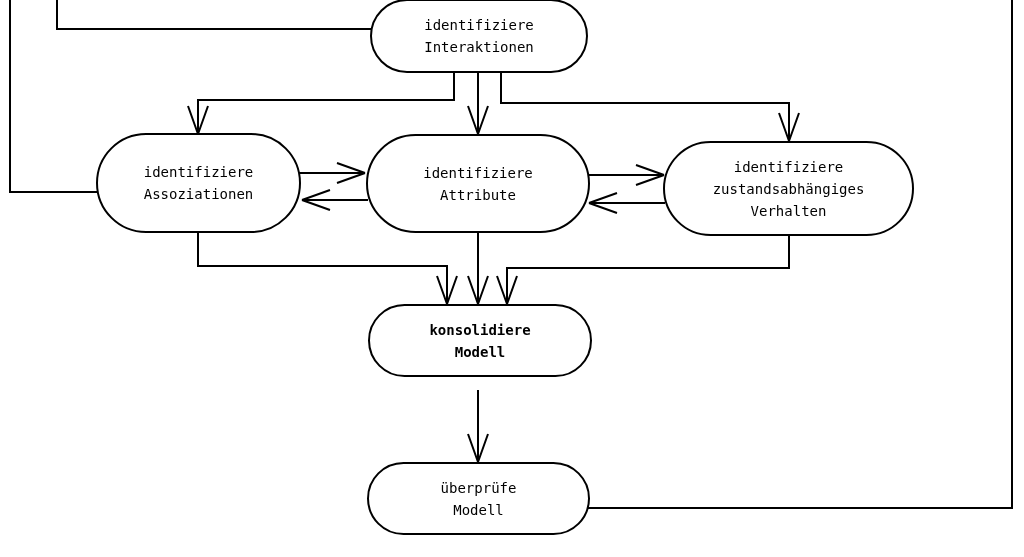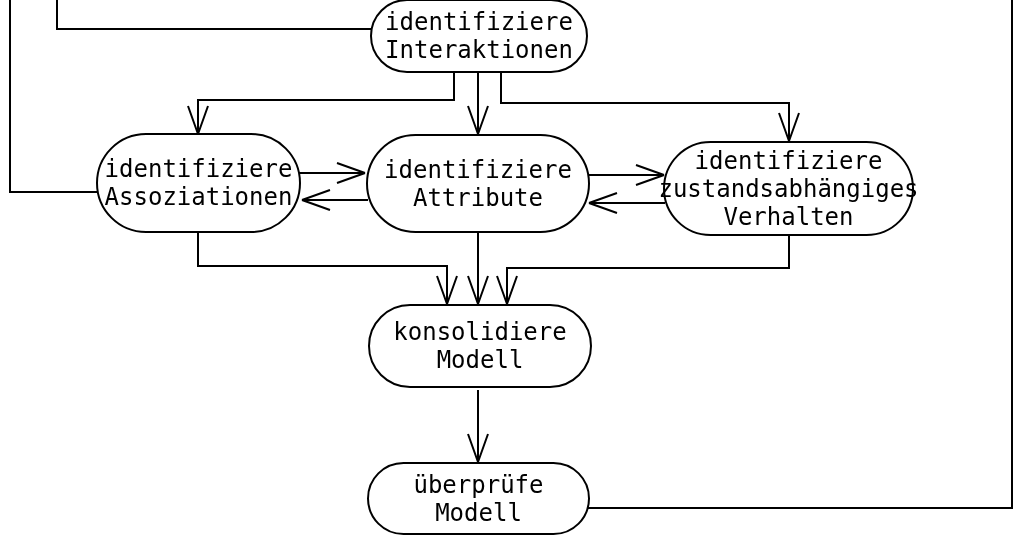--- a/index.html
+++ b/index.html
@@ -15,22 +15,22 @@
     position:absolute;
     box-sizing:border-box;
     border:2px solid #000000;
     border-radius:999px;
     background:#ffffff;
     display:flex;
     align-items:center;
     justify-content:center;
     text-align:center;
     font-family:"DejaVu Sans Mono", monospace;
-    font-size:24px;
-    line-height:28px;
+    font-size:14px;
+    line-height:22px;
     color:#000000;
   }
   .node .label{white-space:pre-line;}
 </style>
 </head>
 <body>
 
 <div class="stage">
 
   <svg class="edges" viewBox="0 0 1024 557" xmlns="http://www.w3.org/2000/svg">
@@ -70,21 +70,21 @@
     <span class="label">identifiziere
 Attribute</span>
   </div>
 
   <div class="node" style="left:663px;top:141px;width:251px;height:95px;">
     <span class="label">identifiziere
 zustandsabhängiges
 Verhalten</span>
   </div>
 
-  <div class="node" style="left:368px;top:304px;width:224px;height:84px;">
+  <div class="node" style="left:368px;top:304px;width:224px;height:73px;font-weight:bold;">
     <span class="label">konsolidiere
 Modell</span>
   </div>
 
   <div class="node" style="left:367px;top:462px;width:223px;height:73px;">
     <span class="label">überprüfe
 Modell</span>
   </div>
 
 </div>

